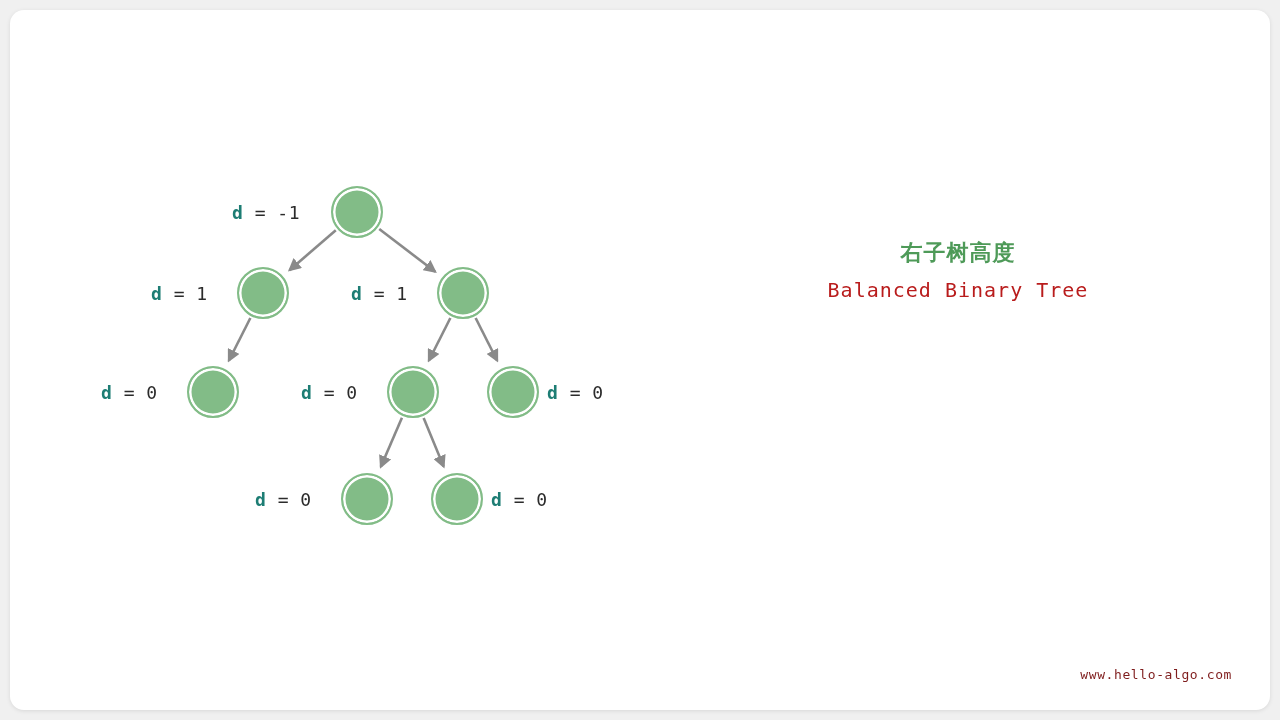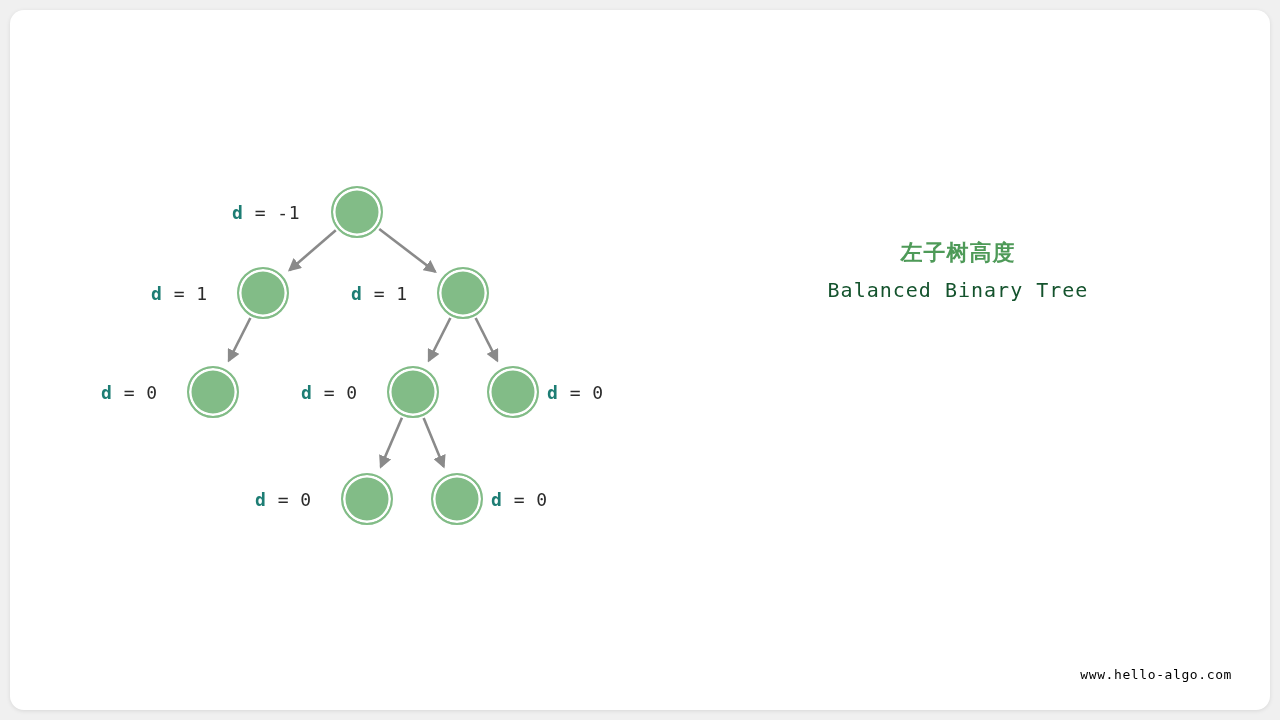--- a/index.html
+++ b/index.html
@@ -85,21 +85,21 @@
     letter-spacing: 1px;
   }
   #panel-subtitle {
     position: absolute;
     left: 0;
     top: 268px;
     width: 516px;
     text-align: center;
     font-family: "DejaVu Sans Mono", monospace;
     font-size: 20px;
-    color: #14532d;
+    color: #b91c1c;
     letter-spacing: 1px;
   }
   #info-box {
     position: absolute;
     left: 6px;
     top: 361px;
     width: 504px;
     height: 95px;
     background: #e4e4e4;
     border-radius: 9px;
@@ -117,21 +117,21 @@
   .info-line .b { font-weight: bold; color: #2b2b2b; }
   .info-line .dv { color: #1d7d74; font-weight: bold; }
   .info-line .mono { font-family: "DejaVu Sans Mono", monospace; }
 
   #watermark {
     position: absolute;
     right: 38px;
     bottom: 28px;
     font-family: "DejaVu Sans Mono", monospace;
     font-size: 13px;
-    color: #000000;
+    color: #7f1d1d;
     letter-spacing: 0.6px;
     white-space: pre;
   }
 </style>
 </head>
 <body>
 
 <div id="root">
   <div id="card">
 
@@ -168,20 +168,20 @@
           <div class="node-label" style="left: 341px; top: 275px;"><span class="dv">d</span><span> = 1</span></div>
           <div class="node-label" style="left: 91px; top: 374px;"><span class="dv">d</span><span> = 0</span></div>
           <div class="node-label" style="left: 291px; top: 374px;"><span class="dv">d</span><span> = 0</span></div>
           <div class="node-label" style="left: 537px; top: 374px;"><span class="dv">d</span><span> = 0</span></div>
           <div class="node-label" style="left: 245px; top: 481px;"><span class="dv">d</span><span> = 0</span></div>
           <div class="node-label" style="left: 481px; top: 481px;"><span class="dv">d</span><span> = 0</span></div>
         </div>
     </div>
 
     <div id="panel">
-      <div id="panel-title">左子树高度</div>
+      <div id="panel-title">右子树高度</div>
       <div id="panel-subtitle">Balanced Binary Tree</div>
 
     </div>
 
     <div id="watermark">www.hello-algo.com</div>
   </div>
 </div>
 
 </body></html>

